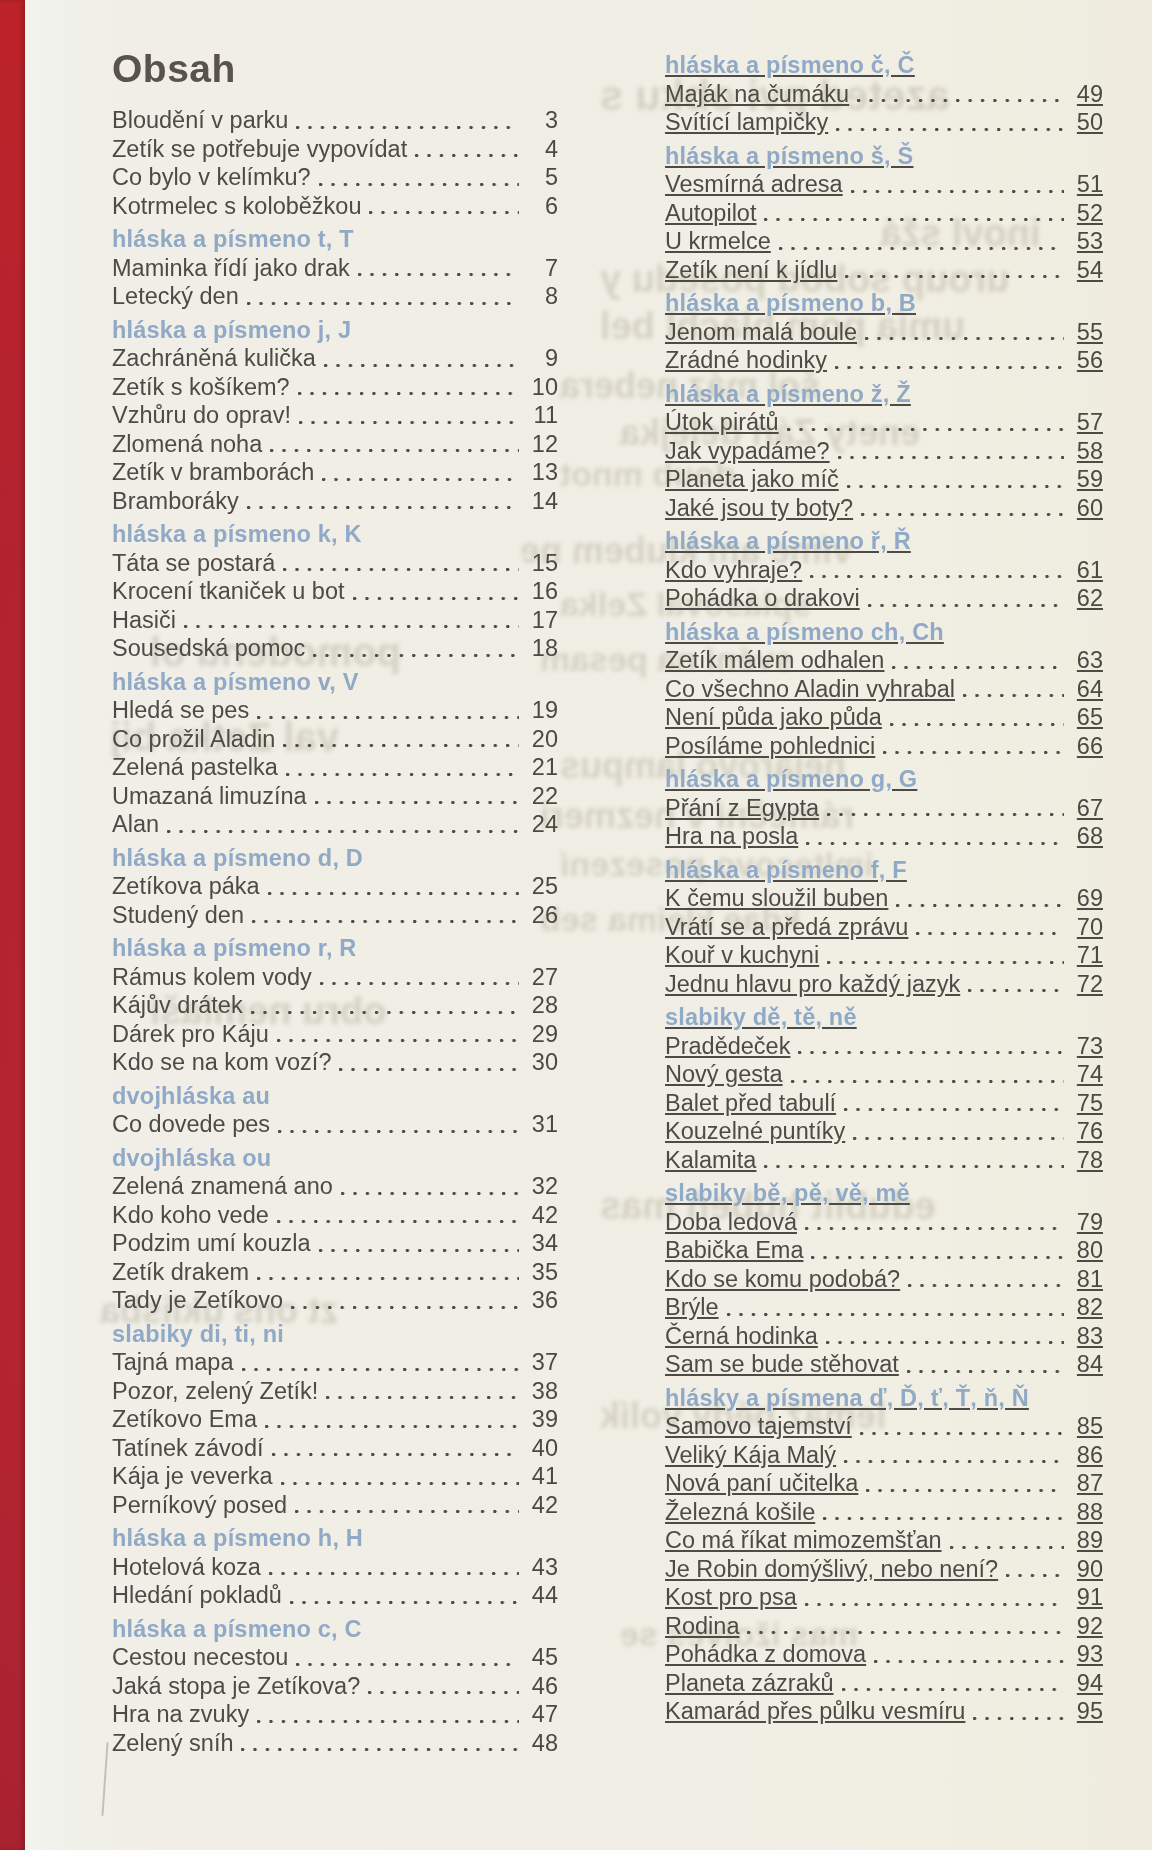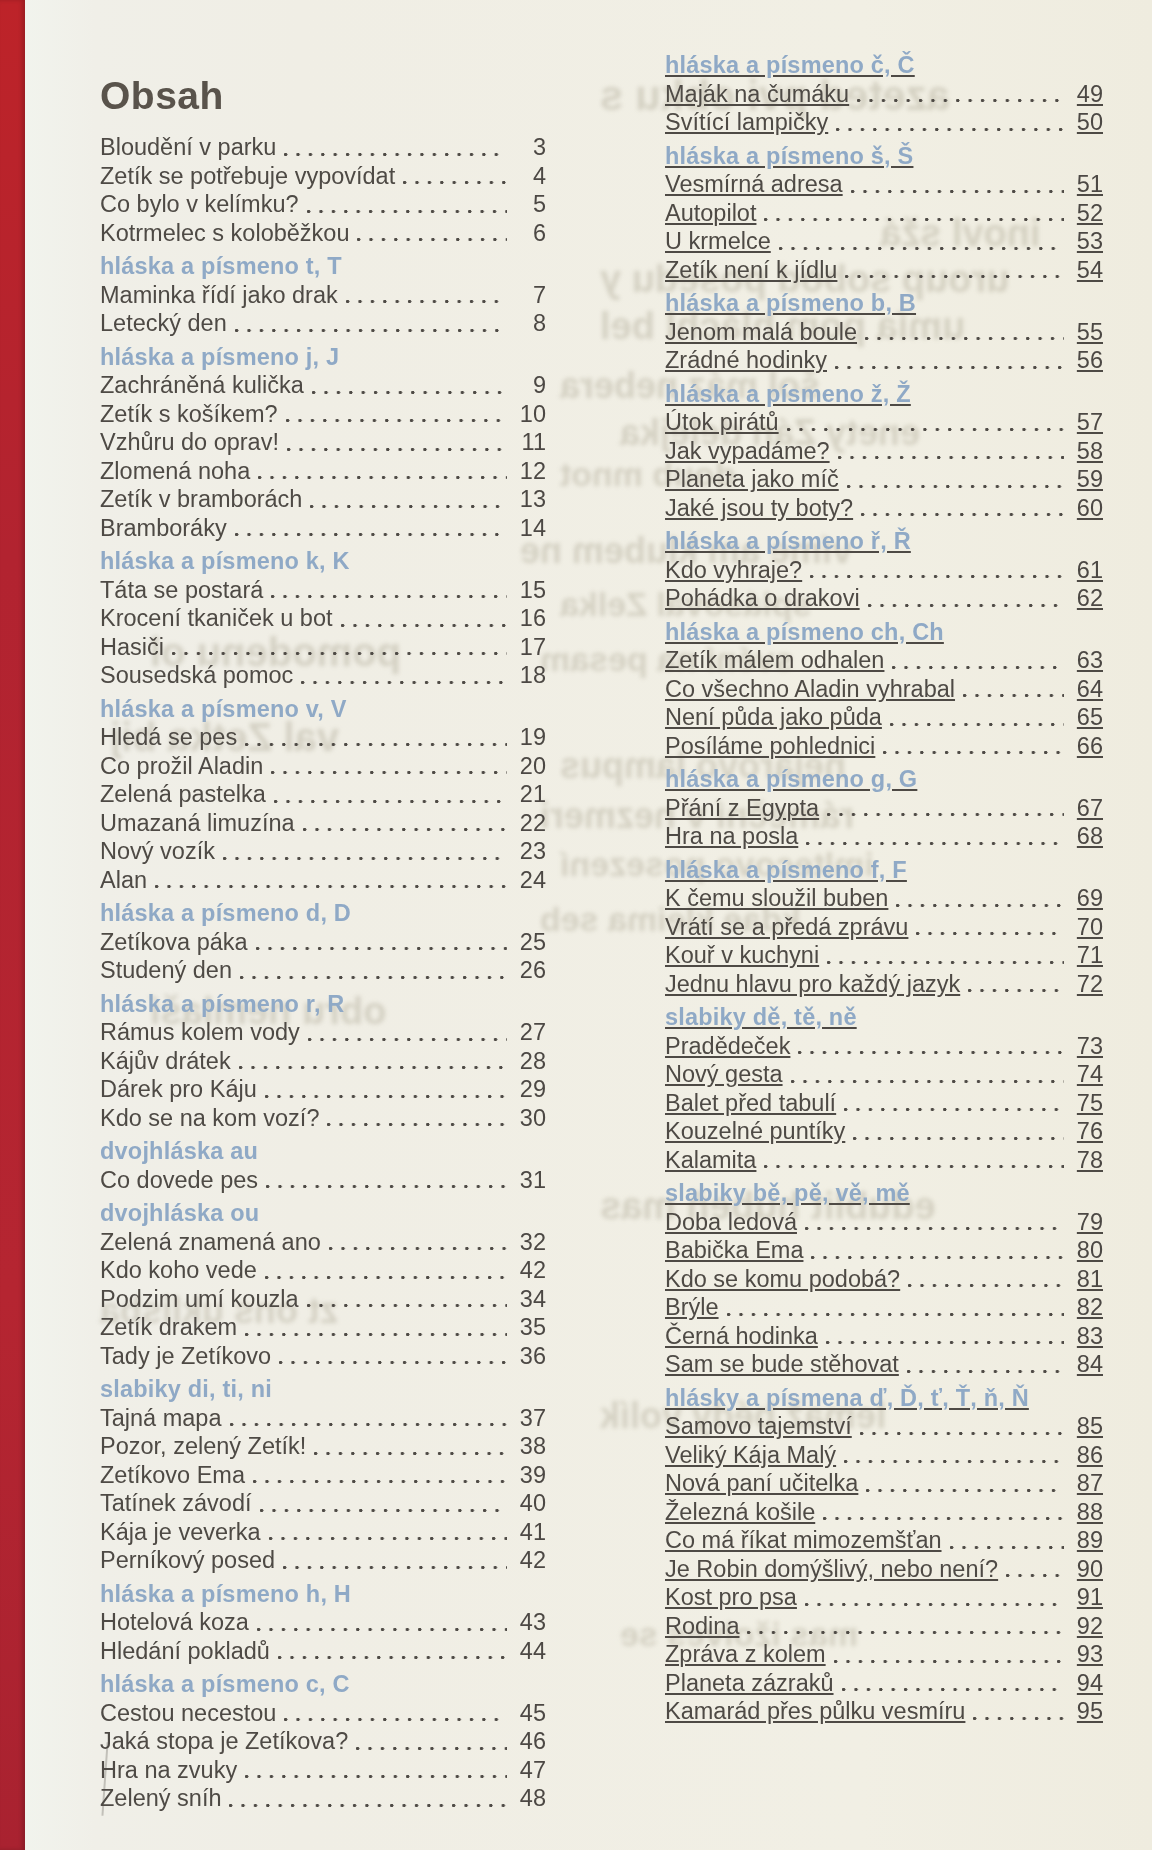--- a/index.html
+++ b/index.html
@@ -21,21 +21,21 @@
     color:rgba(150,143,120,0.30);
     filter:blur(2.2px);
     transform:scaleX(-1);
   }
   .scratch{
     position:absolute;left:104px;top:1742px;width:2px;height:74px;
     background:rgba(125,122,115,0.40);border-radius:2px;
     transform:rotate(4deg);filter:blur(0.5px);
   }
   .col{position:absolute;top:46px;}
-  .col-left{left:100px;width:446px;margin-top:27px;}
+  .col-left{left:112px;width:446px;}
   .col-right{left:665px;width:438px;text-decoration:underline;}
   .page-title{
     font-size:39px;font-weight:bold;color:#59534b;
     line-height:46px;letter-spacing:0.5px;margin:0 0 14px 0;
   }
   .row{
     display:flex;align-items:baseline;
     height:28.5px;line-height:28.5px;font-size:23.5px;
   }
   .row.header{
@@ -182,25 +182,20 @@
         <span class="label">Zelená pastelka</span>
         <span class="leader"></span>
         <span class="num">21</span>
       </div>
       <div class="row entry">
         <span class="label">Umazaná limuzína</span>
         <span class="leader"></span>
         <span class="num">22</span>
       </div>
       <div class="row entry">
-        <span class="label">Nový vozík</span>
-        <span class="leader"></span>
-        <span class="num">23</span>
-      </div>
-      <div class="row entry">
         <span class="label">Alan</span>
         <span class="leader"></span>
         <span class="num">24</span>
       </div>
       <div class="row header">hláska a písmeno d, D</div>
       <div class="row entry">
         <span class="label">Zetíkova páka</span>
         <span class="leader"></span>
         <span class="num">25</span>
       </div>
@@ -550,21 +545,21 @@
         <span class="label">Kost pro psa</span>
         <span class="leader"></span>
         <span class="num">91</span>
       </div>
       <div class="row entry">
         <span class="label">Rodina</span>
         <span class="leader"></span>
         <span class="num">92</span>
       </div>
       <div class="row entry">
-        <span class="label">Zpráva z kolem</span>
+        <span class="label">Pohádka z domova</span>
         <span class="leader"></span>
         <span class="num">93</span>
       </div>
       <div class="row entry">
         <span class="label">Planeta zázraků</span>
         <span class="leader"></span>
         <span class="num">94</span>
       </div>
       <div class="row entry">
         <span class="label">Kamarád přes půlku vesmíru</span>

